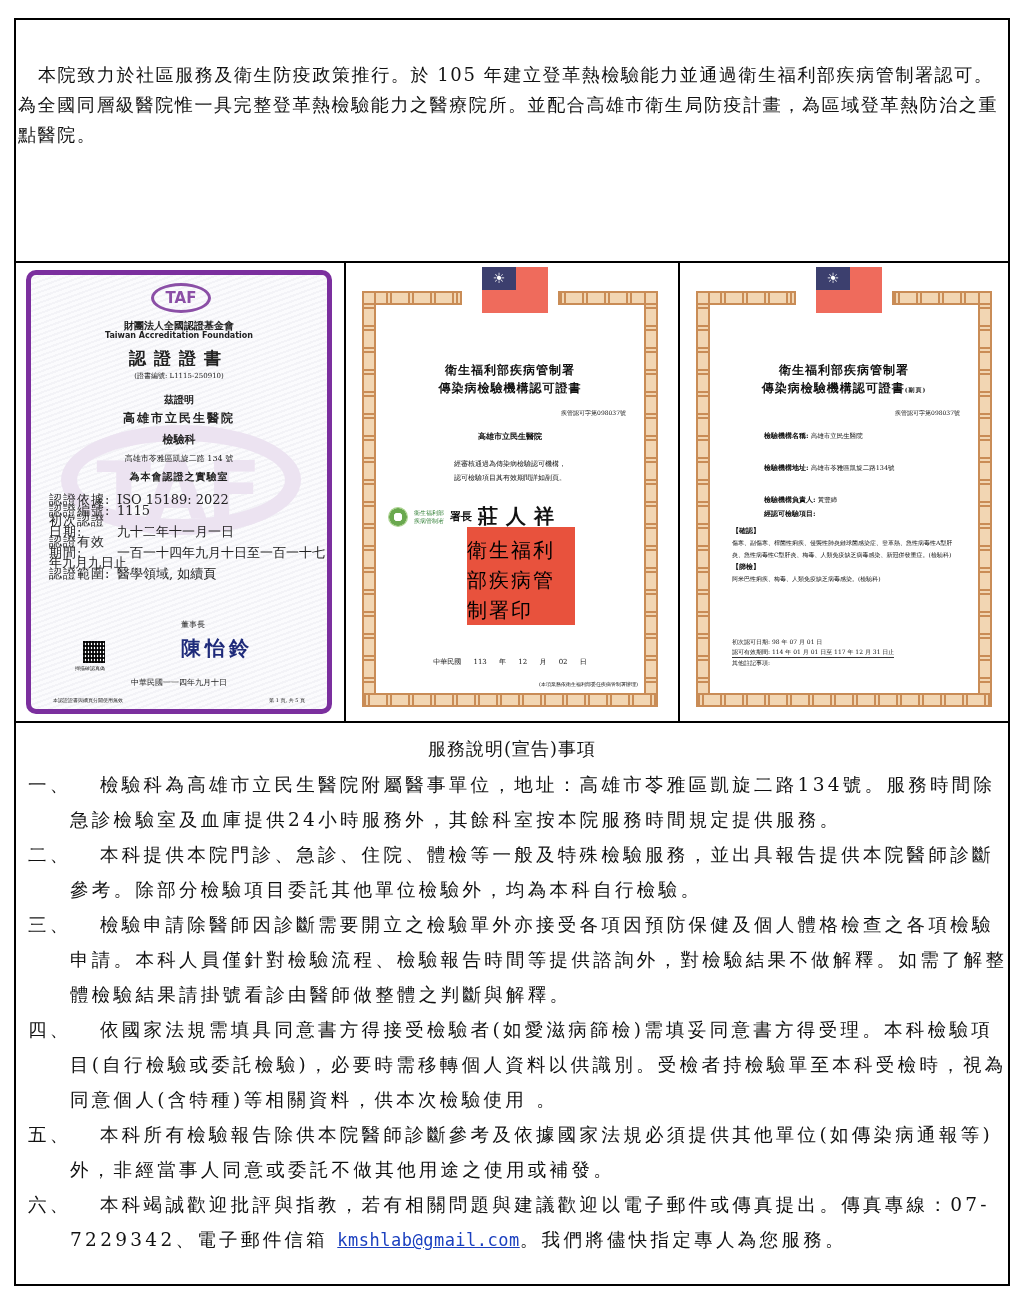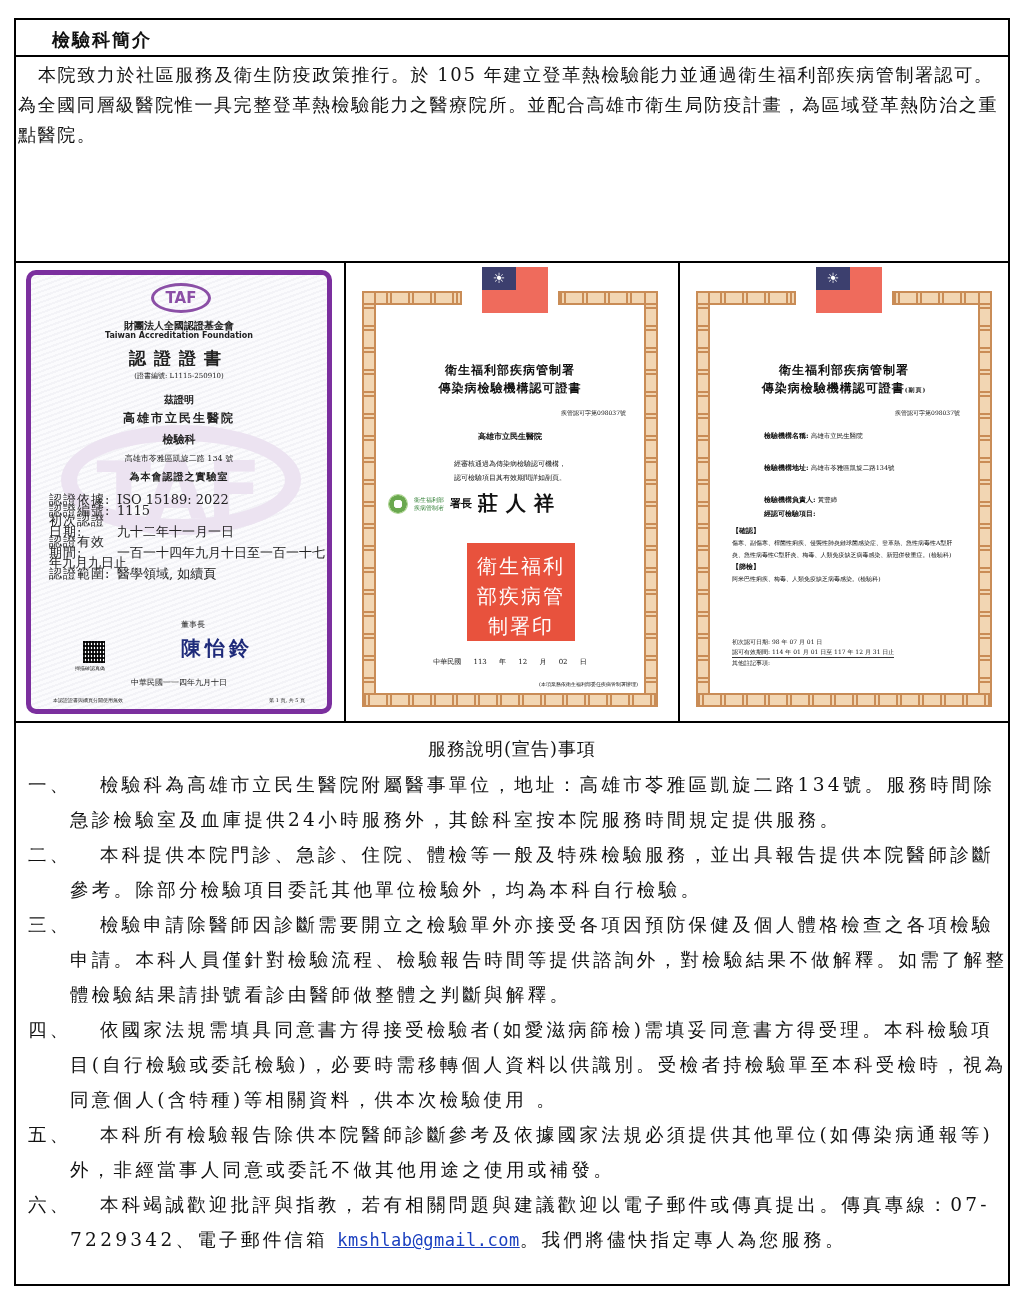--- a/index.html
+++ b/index.html
@@ -108,30 +108,30 @@
   .flag-canton {
     position: absolute; left: 0; top: 0; width: 34px; height: 23px; background: #3c3f6e;
     color: #fff; font-size: 14px; line-height: 23px; text-align: center;
   }
   .m-abs { position: absolute; left: 0; right: 0; text-align: center; }
   .m-title1 { top: 95px; font-size: 12px; font-weight: bold; letter-spacing: 1px; }
   .m-title2 { top: 113px; font-size: 12px; font-weight: bold; letter-spacing: 1px; }
   .m-num { position: absolute; right: 42px; top: 142px; font-size: 6px; }
   .m-hosp { top: 164px; font-size: 8px; font-weight: bold; }
   .m-body { top: 190px; font-size: 7px; line-height: 14px; }
-  .m-sig { position: absolute; left: 36px; top: 223px; display: flex; align-items: center; gap: 6px; }
+  .m-sig { position: absolute; left: 36px; top: 236px; display: flex; align-items: center; gap: 6px; }
   .m-emblem {
     width: 20px; height: 20px; border-radius: 50%; background: radial-gradient(circle, #fff 30%, #6aa84f 32%, #6aa84f 60%, #a9d18e 62%);
   }
   .m-agency { font-size: 6px; line-height: 8px; color: #2e7d32; }
   .m-signer { font-size: 11px; font-weight: bold; }
   .m-signer-name { font-size: 20px; font-weight: bold; letter-spacing: 8px; }
   .m-seal {
-    position: absolute; left: 115px; top: 276px; width: 108px; height: 98px; background: #e8523d;
-    color: #ffffff; font-size: 20px; line-height: 30px; text-align: center; letter-spacing: 2px;
+    position: absolute; left: 115px; top: 260px; width: 108px; height: 98px; background: #e8523d;
+    color: #000000; font-size: 20px; line-height: 30px; letter-spacing: 2px;
     padding-top: 8px; box-sizing: border-box;
   }
   .m-date { top: 390px; font-size: 7px; word-spacing: 10px; }
   .m-note { position: absolute; right: 30px; top: 414px; font-size: 5px; }
 
   .d-field { position: absolute; left: 46px; font-size: 6.5px; padding-left: 32px; }
   .d-field b { font-size: 7px; }
   .d-items { position: absolute; left: 46px; top: 258px; width: 232px; font-size: 6px; line-height: 12px; }
   .d-items b { font-size: 7px; }
   .d-dates { position: absolute; left: 46px; top: 370px; font-size: 6px; line-height: 10px; }
@@ -147,23 +147,20 @@
   .svc-item { position: relative; font-size: 18.5px; line-height: 35px; letter-spacing: 3.3px; }
   .svc-num { position: absolute; left: 0; top: 0; }
   .svc-text { display: block; padding-left: 42px; text-indent: 30px; margin-left: 0; }
   .svc-link { color: #1a3fbf; text-decoration: underline; letter-spacing: 0.5px; font-family: "DejaVu Sans Mono", "Liberation Mono", monospace; font-size: 17px; }
 </style>
 </head>
 <body>
 
 <div class="frame">
 
-  <div class="row-title">
-    <div class="title-text">檢驗科簡介</div>
-  </div>
 
   <div class="row-intro">
     <p class="intro-p">本院致力於社區服務及衛生防疫政策推行。於 105 年建立登革熱檢驗能力並通過衛生福利部疾病管制署認可。為全國同層級醫院惟一具完整登革熱檢驗能力之醫療院所。並配合高雄市衛生局防疫計畫，為區域登革熱防治之重點醫院。</p>
   </div>
 
   <div class="row-certs">
 
     <div class="cert-cell c1">
       <div class="taf">
         <div class="taf-watermark"></div>

